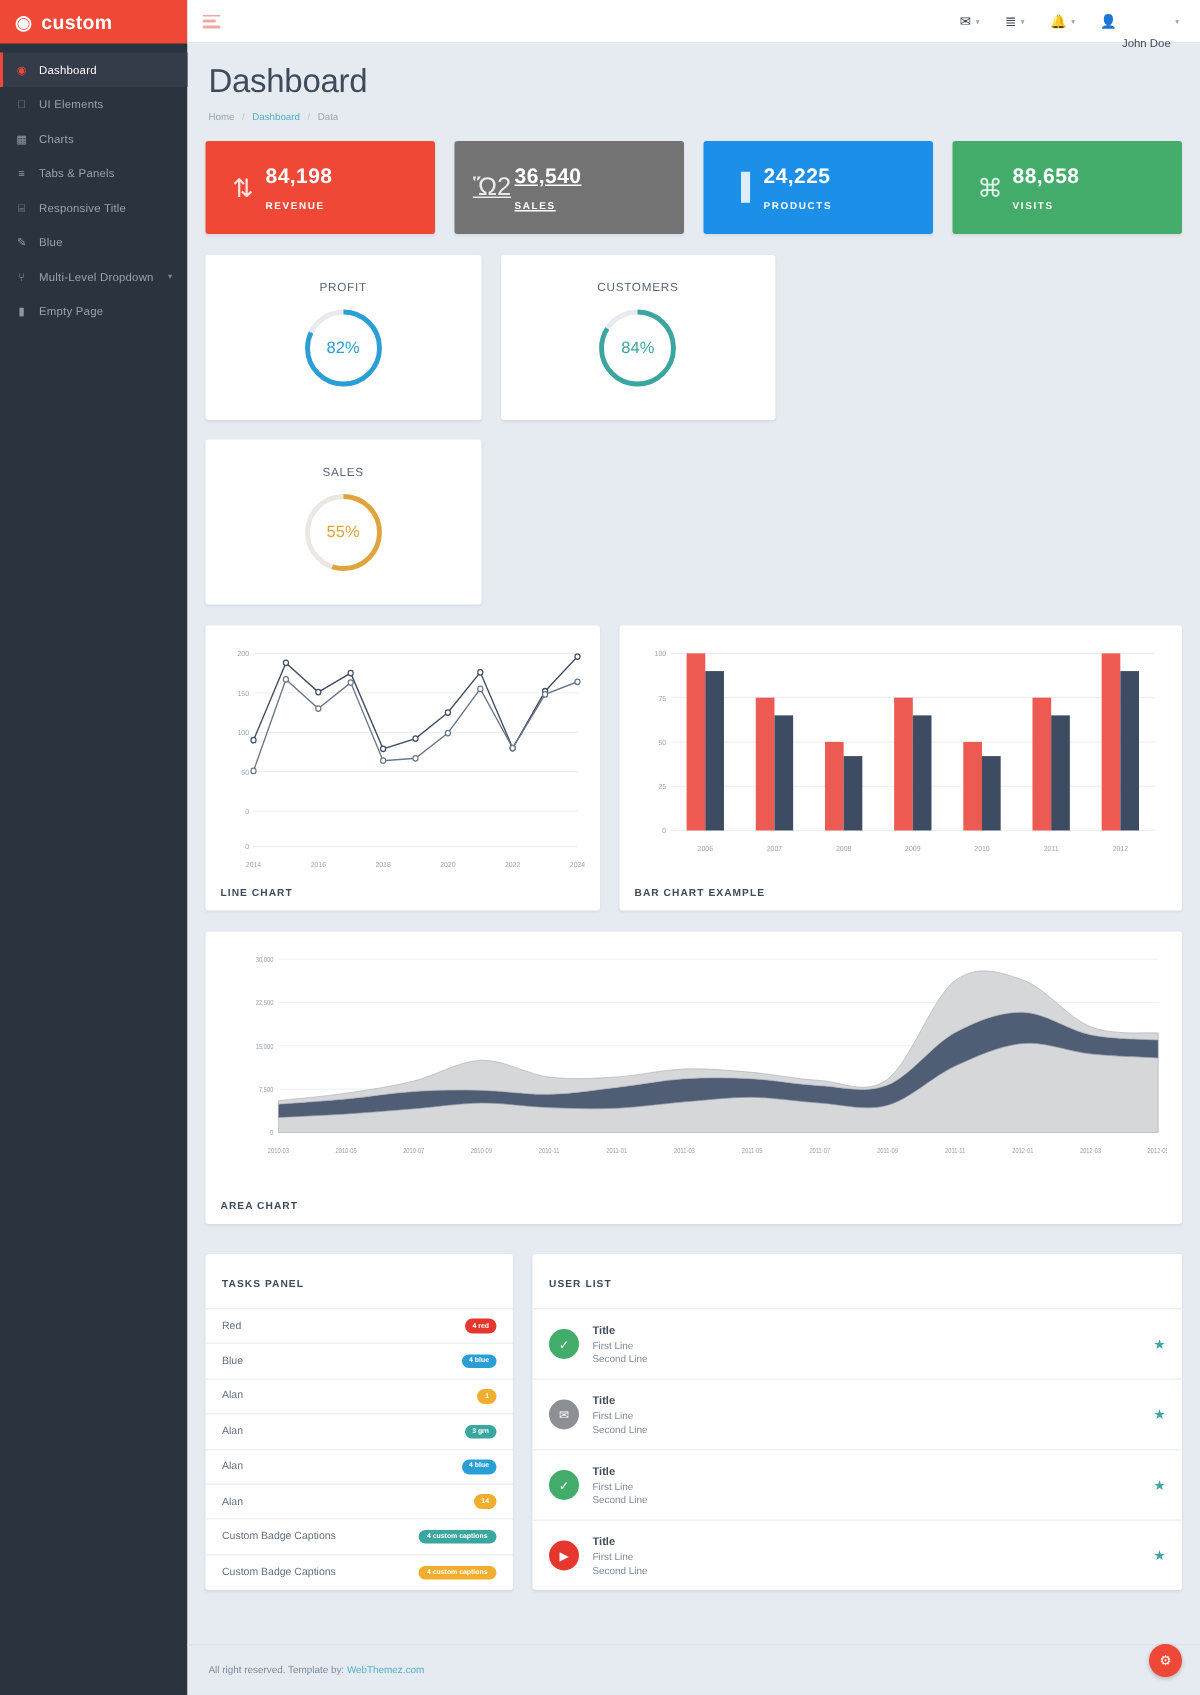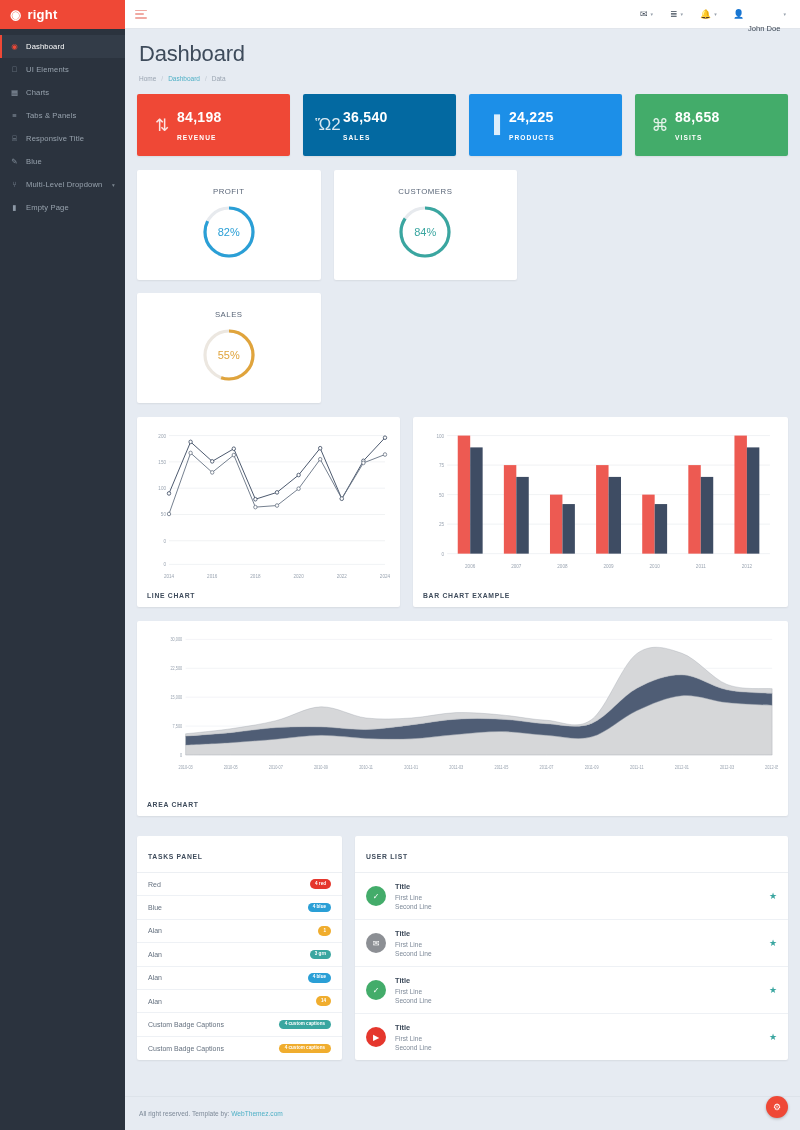--- a/index.html
+++ b/index.html
@@ -151,21 +151,21 @@
   .tick { font-size: 4.6px; fill: #9aa4b1; font-family: "Liberation Sans", sans-serif; }
 </style>
 </head>
 <body>
 
 <div class="app">
 
   <aside class="sidebar">
     <div class="brand">
       <span class="logo-glyph">◉</span>
-      <span>right</span>
+      <span>custom</span>
     </div>
     <nav class="nav" id="nav">
         <div class="nav-item active">
           <span class="nav-ico">◉</span>
           <span>Dashboard</span>
         </div>
         <div class="nav-item">
           <span class="nav-ico">⎕</span>
           <span>UI Elements</span>
         </div>
@@ -240,21 +240,21 @@
       </div>
 
       <div class="stats" id="stats">
           <div class="stat" style="background: rgb(239, 72, 54);">
             <div class="stat-ico">⇅</div>
             <div class="stat-body">
               <div class="stat-val">84,198</div>
               <div class="stat-lbl">REVENUE</div>
             </div>
           </div>
-          <div class="stat" style="background: #0369a1;">
+          <div class="stat" style="background: #737373; text-decoration: underline;">
             <div class="stat-ico">Ὥ2</div>
             <div class="stat-body">
               <div class="stat-val">36,540</div>
               <div class="stat-lbl">SALES</div>
             </div>
           </div>
           <div class="stat" style="background: rgb(28, 143, 232);">
             <div class="stat-ico">▐</div>
             <div class="stat-body">
               <div class="stat-val">24,225</div>

